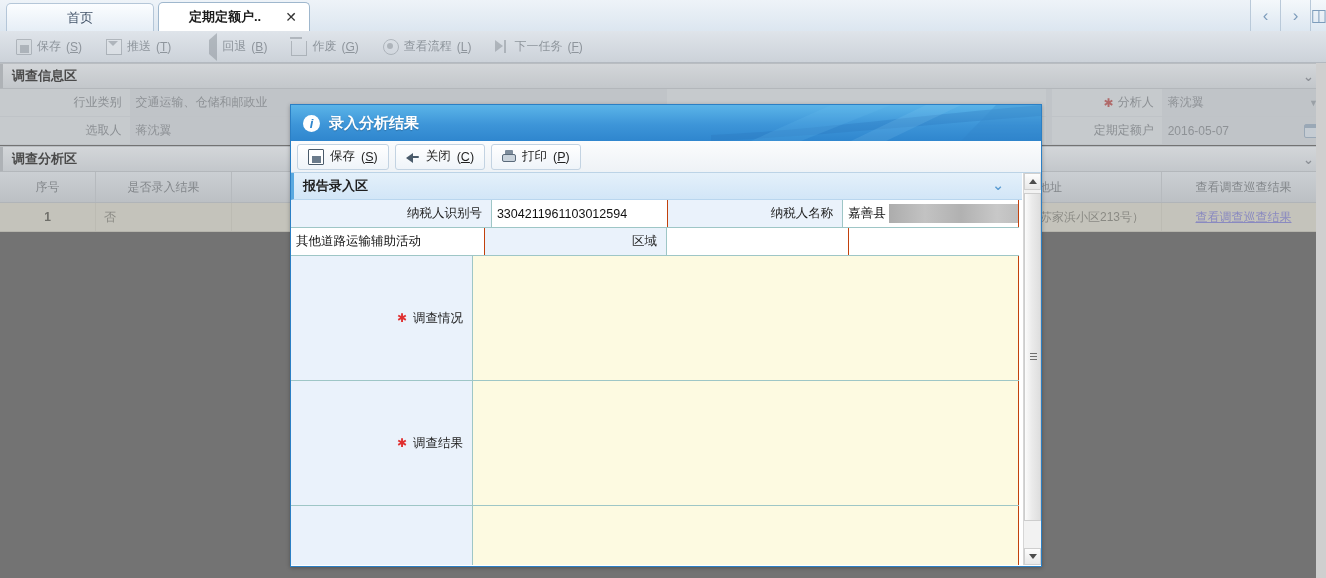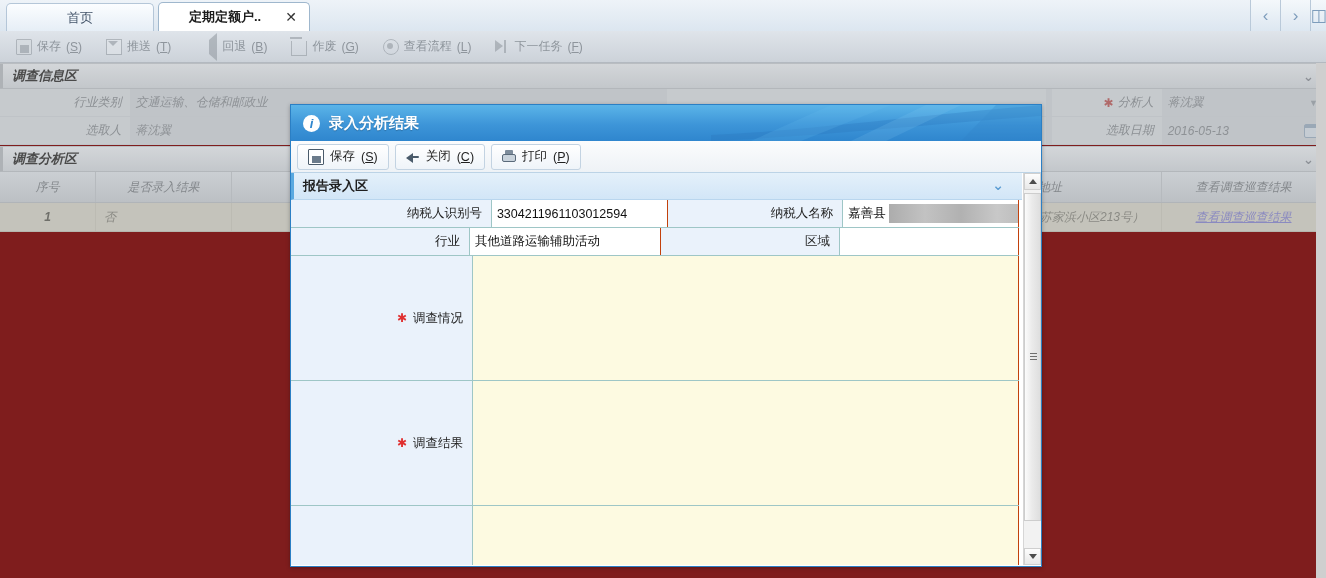--- a/index.html
+++ b/index.html
@@ -61,21 +61,21 @@
   .ic-trash{border:1.6px solid #8e959c;border-top:none;width:10px;height:11px;margin-top:3px;}
   .ic-trash:before{content:"";position:absolute;left:-2px;top:-4px;width:12px;height:2px;background:#8e959c;}
   .ic-eye{border:1.6px solid #8e959c;border-radius:50%;width:12px;height:12px;}
   .ic-eye:after{content:"";position:absolute;left:3px;top:3px;width:6px;height:6px;border-radius:50%;background:#8e959c;}
   .ic-next{width:12px;height:13px;}
   .ic-next:before{content:"";position:absolute;left:0;top:0;width:0;height:0;
     border-top:6.5px solid transparent;border-bottom:6.5px solid transparent;border-left:8px solid #8e959c;}
   .ic-next:after{content:"";position:absolute;left:9px;top:0;width:2px;height:13px;background:#8e959c;}
 
   
-  .bgpage{position:absolute;left:0;top:63px;width:1326px;height:515px;background:#7f1d1d;font-style:italic;}
+  .bgpage{position:absolute;left:0;top:63px;width:1326px;height:515px;background:#737373;}
   .secthdr{position:relative;height:26px;box-sizing:border-box;
     background:linear-gradient(to bottom,#d3d6d9 0%,#c3c7cb 100%);
     border-top:1px solid #b9bdc1;border-bottom:1px solid #b3b7bb;
     display:flex;align-items:center;padding-left:12px;
     font-weight:bold;font-size:13px;color:#4a4a4a;}
   .secthdr .chev{position:absolute;right:12px;top:5px;color:#8c9096;font-size:13px;}
   .secthdr:before{content:"";position:absolute;left:0;top:0;bottom:0;width:3px;background:#aeb2b6;}
 
   .frow{display:flex;height:27px;border-bottom:1px solid #bfc3c7;}
   .flabel{display:flex;align-items:center;justify-content:flex-end;
@@ -251,23 +251,23 @@
         <span>蒋沈翼</span>
         <span class="ddarrow">▼</span>
       </div>
     </div>
 
     <div class="frow">
       <div class="flabel" style="width:130px">选取人</div>
       <div class="fval" style="width:540px">蒋沈翼</div>
       <div class="flabel" style="width:380px"></div>
       <div class="fval" style="width:1px"></div>
-      <div class="flabel" style="width:110px">选取日期</div>
+      <div class="flabel" style="width:110px">定期定额户</div>
       <div class="fval" style="width:165px">
-        <span>2016-05-13</span>
+        <span>2016-05-07</span>
         <span class="calic"></span>
       </div>
     </div>
 
     <div class="secthdr" style="margin-top:1px">
       <span>调查分析区</span>
       <span class="chev">⌄</span>
     </div>
 
     <div class="tbl">
@@ -340,21 +340,20 @@
           <div class="glabel" style="width:208px">纳税人识别号</div>
           <div class="gval" style="width:182px">3304211961103012594</div>
           <div class="glabel" style="width:182px">纳税人名称</div>
           <div class="gval" style="width:182px">
             <span>嘉善县</span>
             <span class="redact"></span>
           </div>
         </div>
 
         <div class="grow" style="height:27px">
-          <div class="glabel" style="width:182px">行业</div>
           <div class="gval" style="width:194px">其他道路运输辅助活动</div>
           <div class="glabel" style="width:182px">区域</div>
           <div class="gval" style="width:182px"></div>
         </div>
 
         <div class="grow" style="height:124px">
           <div class="glabel ta" style="width:182px">
             <span class="star">✱</span>
             <span>调查情况</span>
           </div>

